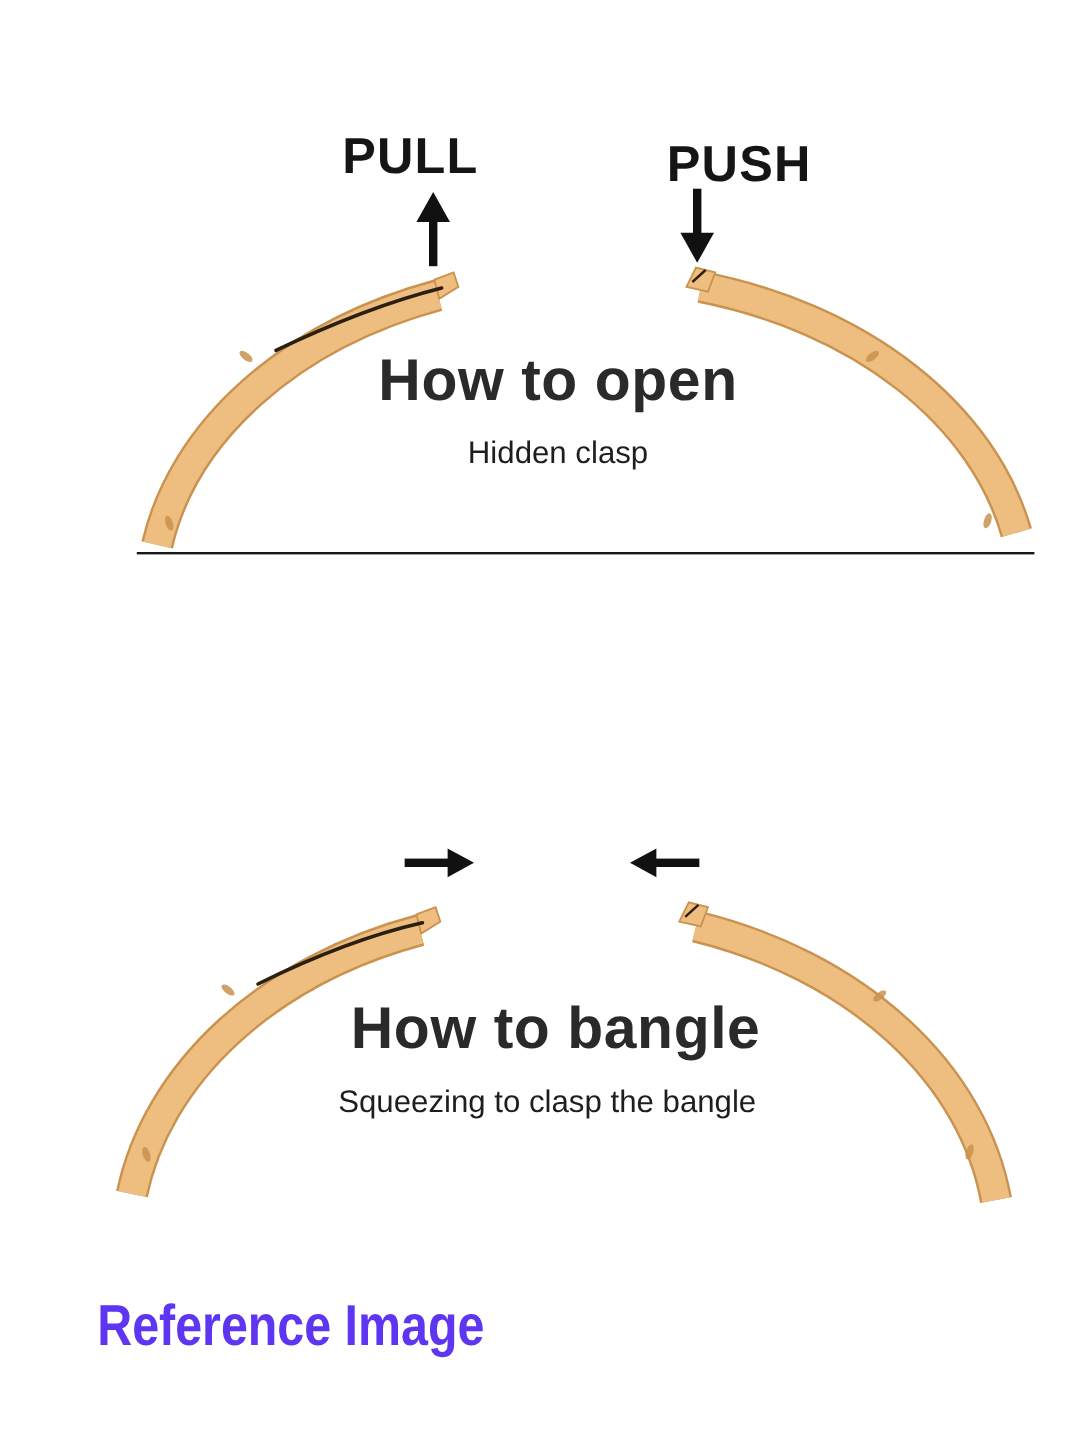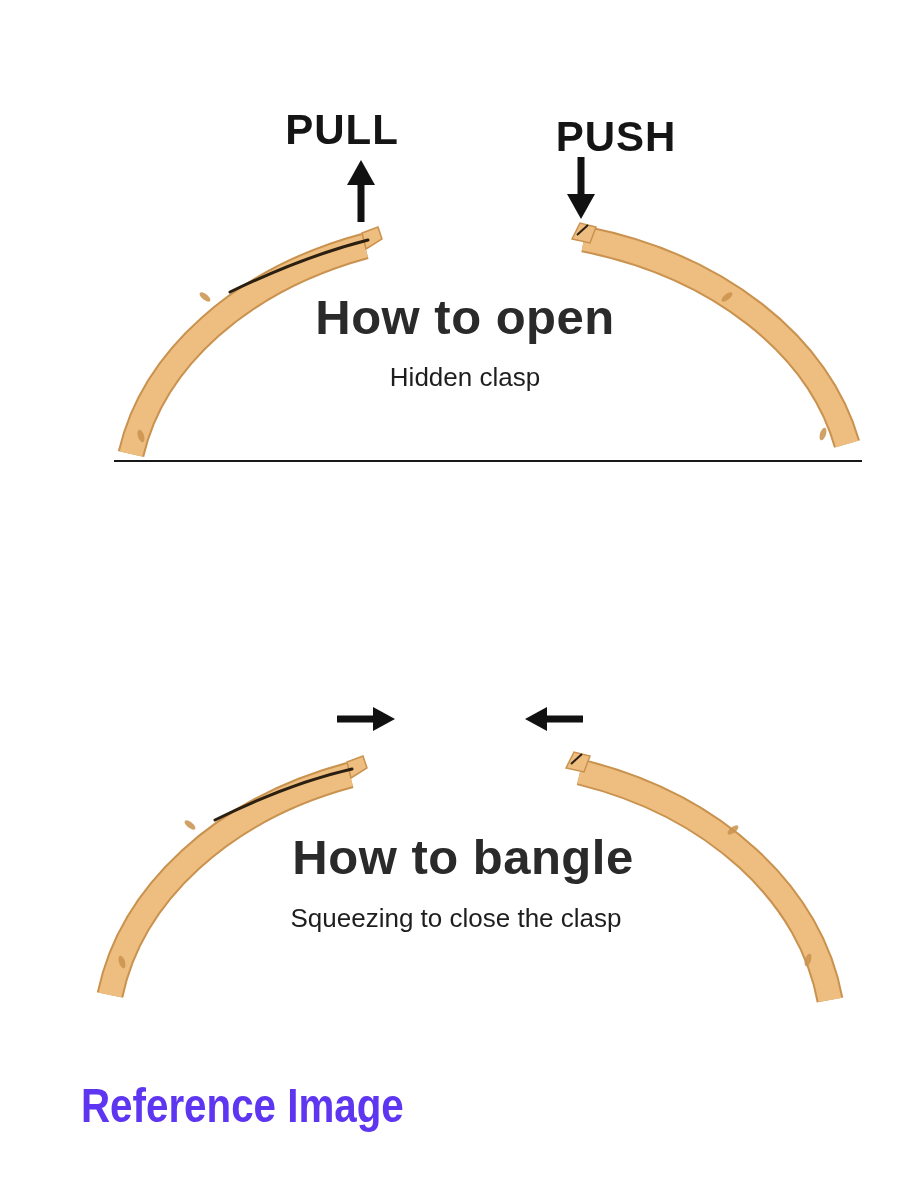--- a/index.html
+++ b/index.html
@@ -112,20 +112,20 @@
       <rect class="arrow" x="0" y="10.5" width="40" height="7"></rect>
       <polygon class="arrow" points="58,14 36,2 36,26"></polygon>
     </svg>
 
     <svg class="abs" style="left:525px; top:145px;" width="58" height="28" viewBox="0 0 58 28">
       <polygon class="arrow" points="0,14 22,2 22,26"></polygon>
       <rect class="arrow" x="18" y="10.5" width="40" height="7"></rect>
     </svg>
 
     <div class="abs section-title" style="left:463px; top:269px;">How to bangle</div>
-    <div class="abs section-sub" style="left:456px; top:343px;">Squeezing to close the clasp</div>
+    <div class="abs section-sub" style="left:456px; top:343px;">Squeezing to clasp the bangle</div>
   </section>
 
   <section class="abs" style="left:0; top:1060px; width:900px; height:140px;margin-left:13px;">
     <div class="abs caption" style="left:68px; top:18px;">Reference Image</div>
   </section>
 
 </div>
 
 </body></html>

